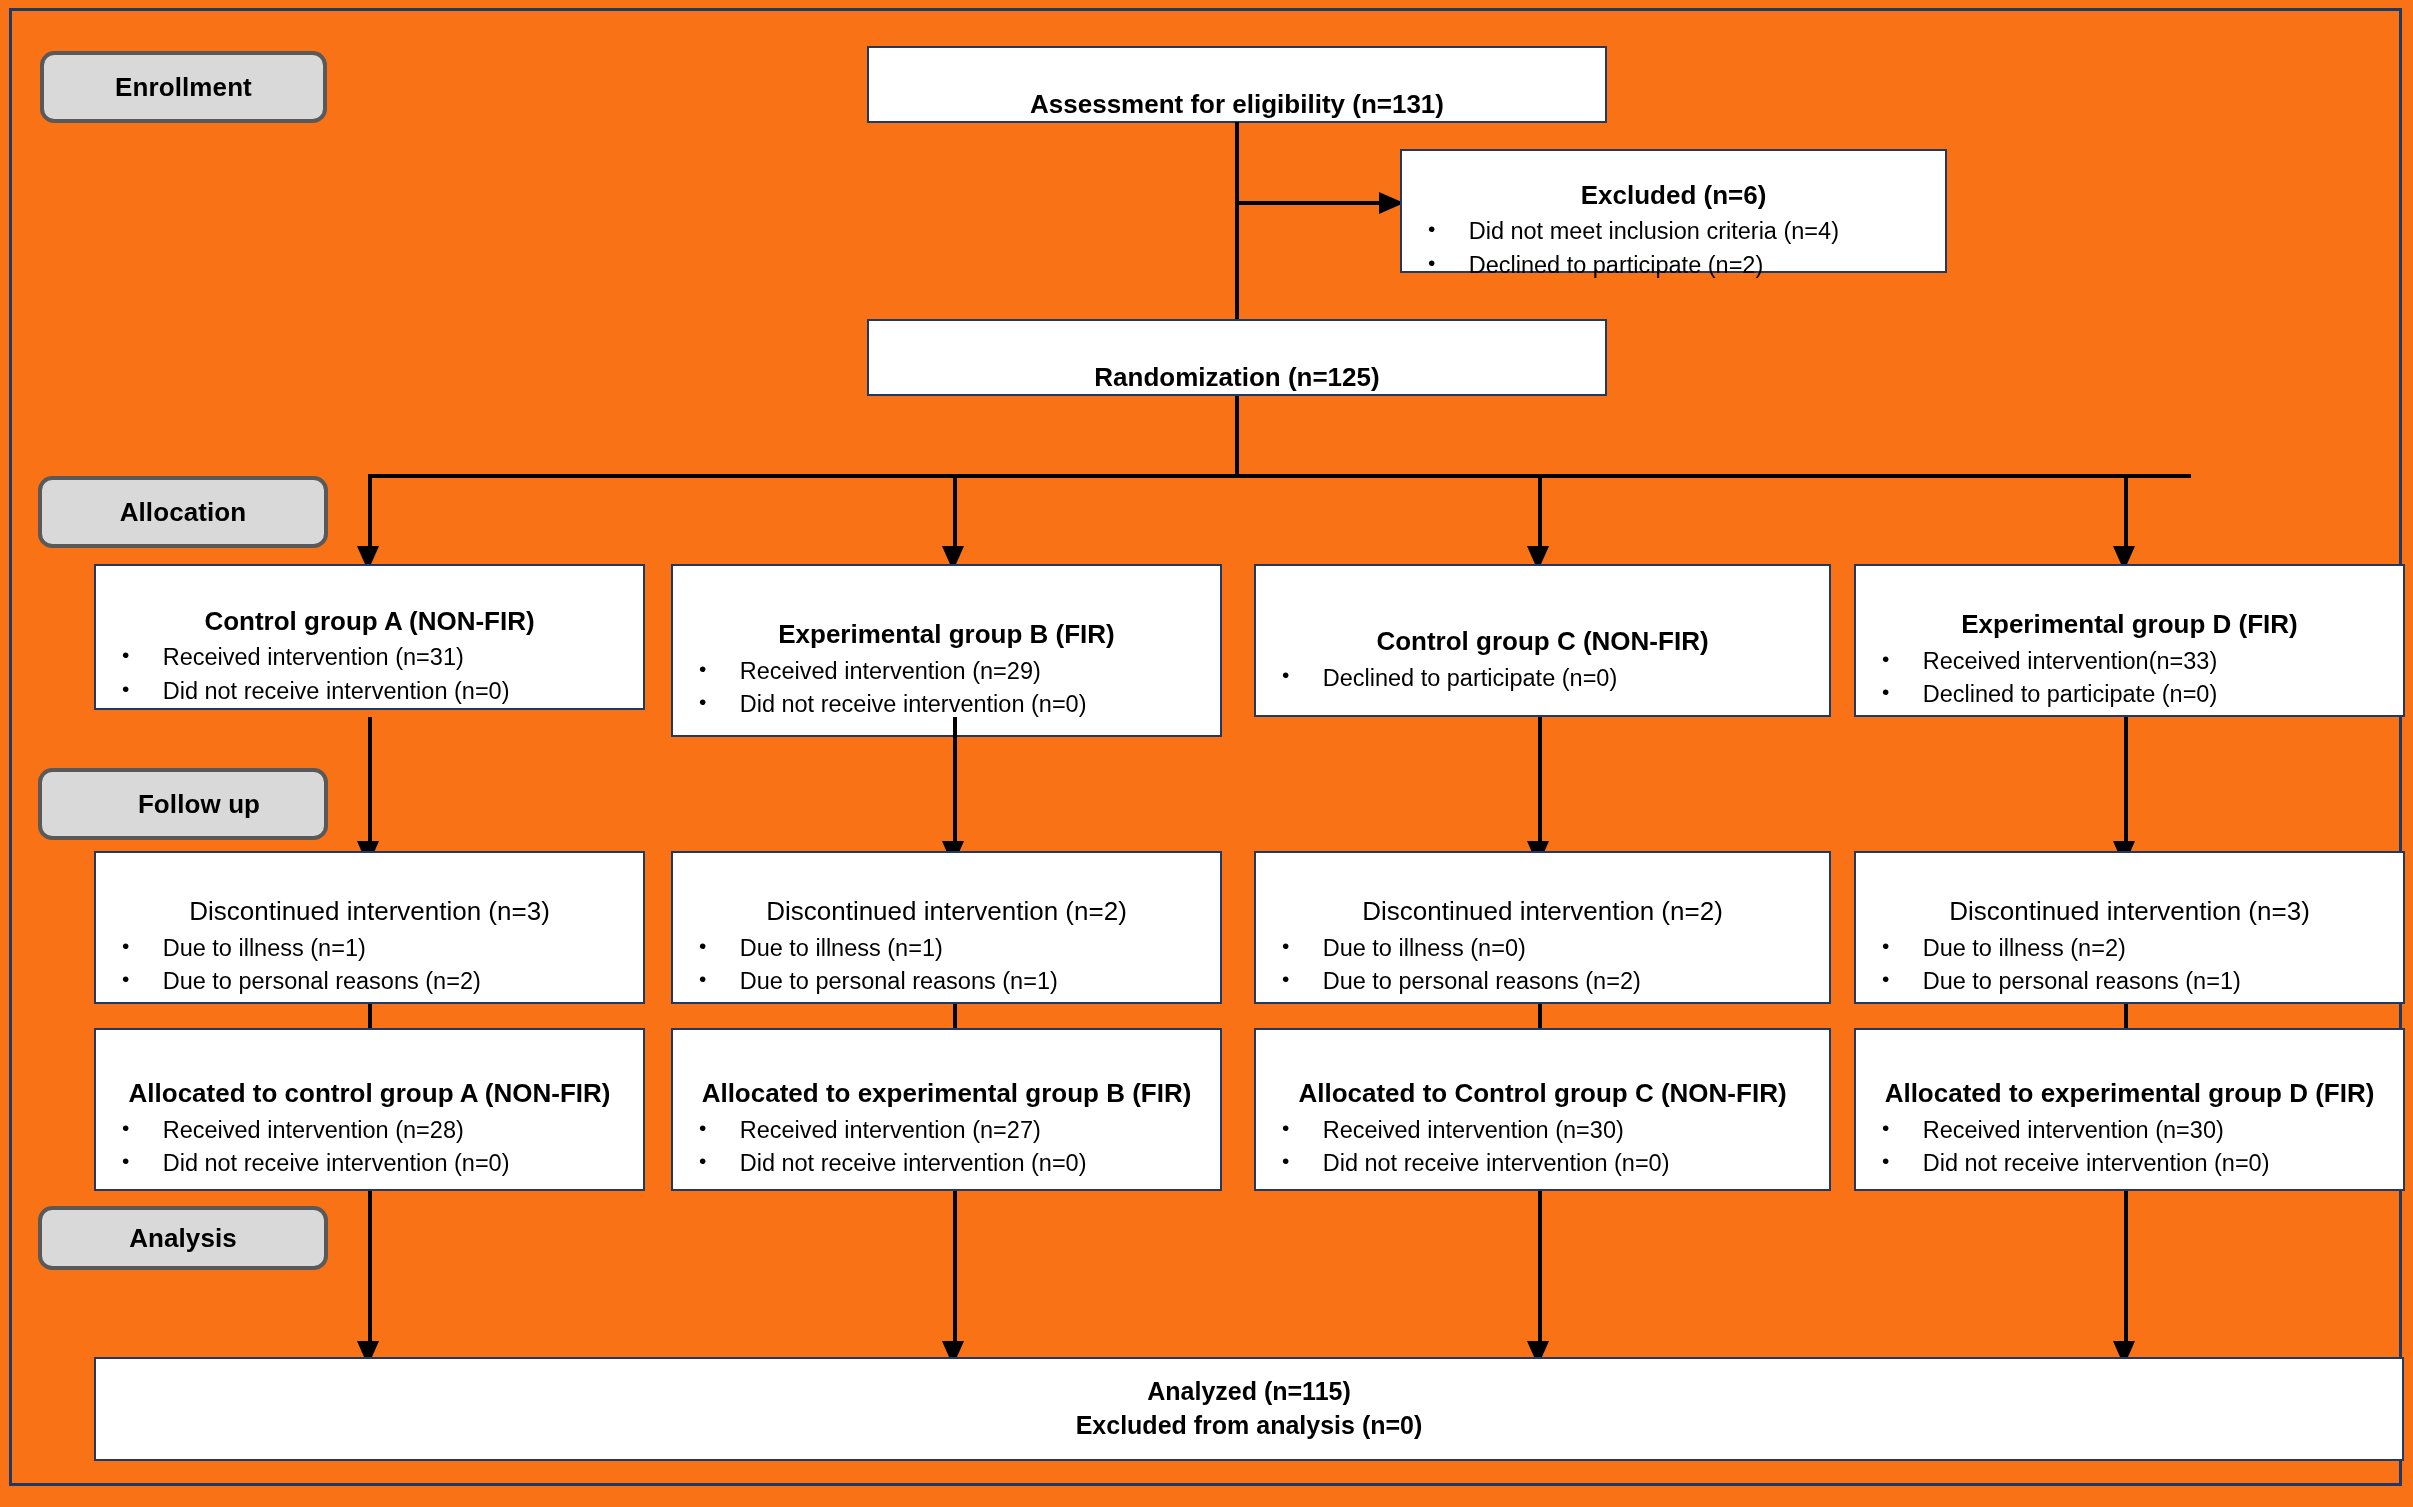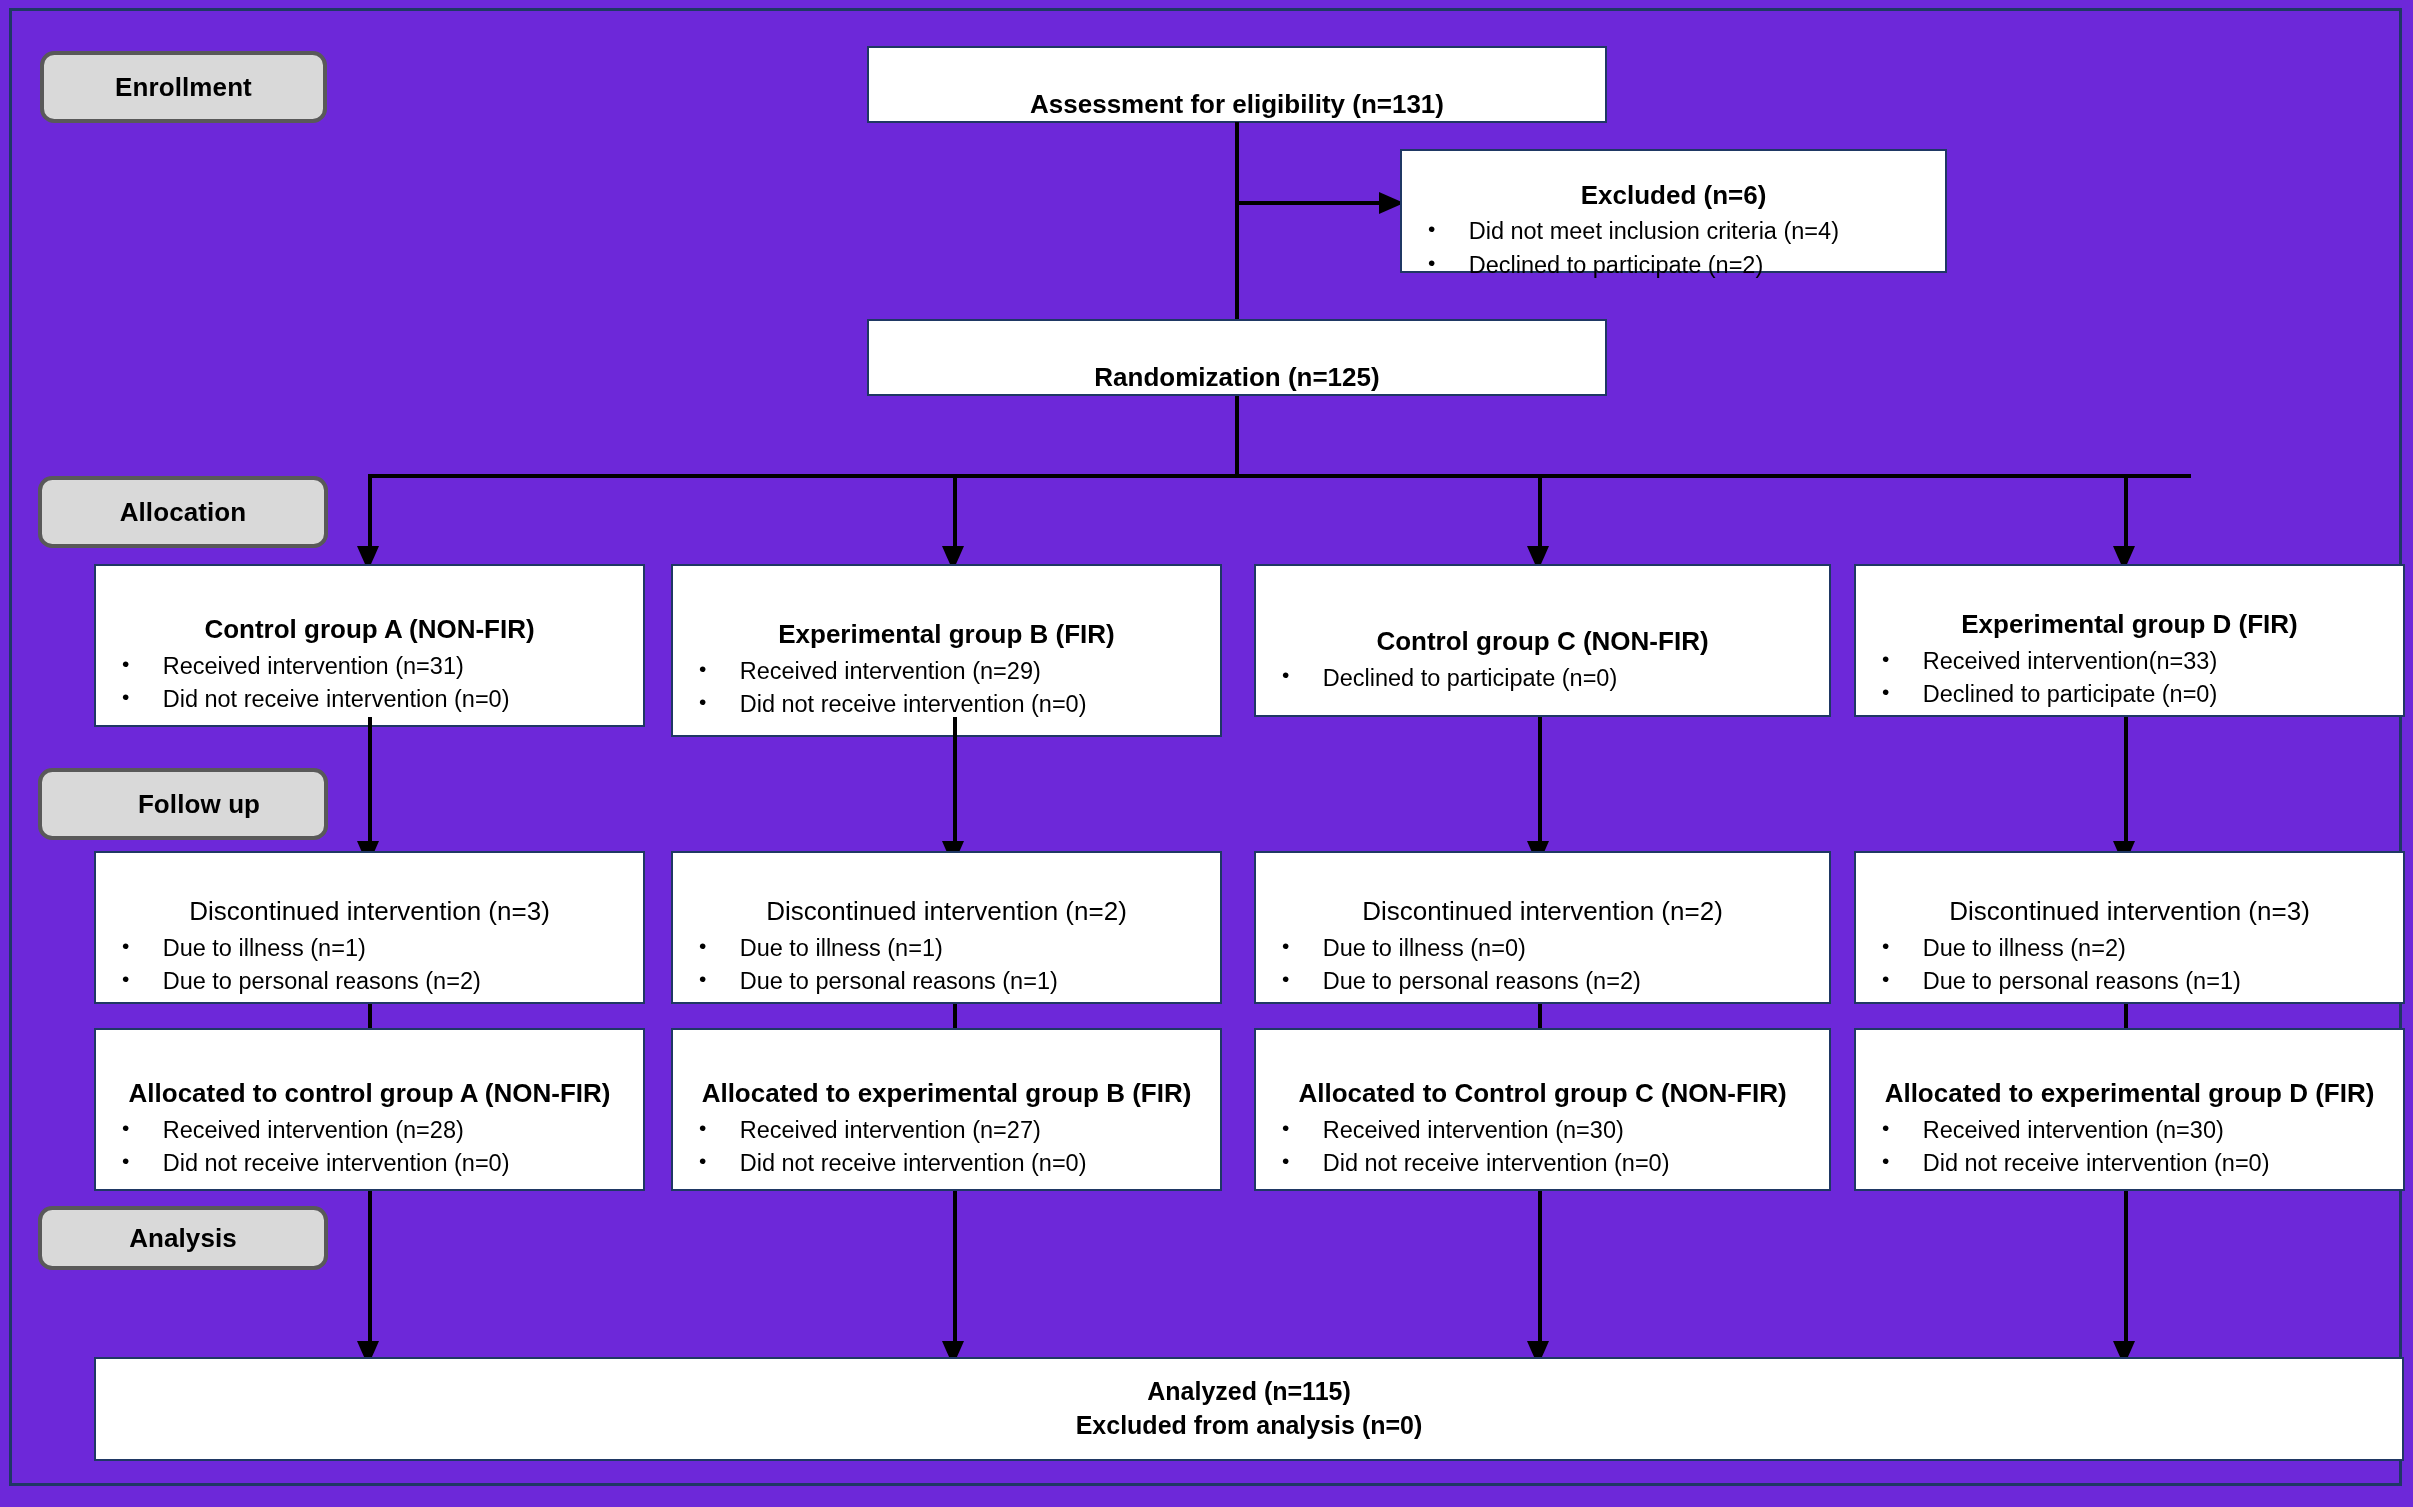--- a/index.html
+++ b/index.html
@@ -4,21 +4,21 @@
 <style>
   html,body{margin:0;padding:0;background:#ffffff;}
   body{
     font-family:"Liberation Sans", sans-serif;
     color:#000000;
   }
   #canvas{
     position:relative;
     width:2413px;
     height:1507px;
-    background:#6d28d9;
+    background:#f97316;
     overflow:hidden;
   }
   
   .outer-frame{
     position:absolute;
     left:9px; top:7.8px;
     width:2393px; height:1478px;
     border:3.3px solid #1f3864;
     box-sizing:border-box;
   }
@@ -164,21 +164,21 @@
 
   <div class="vline" style="left:953px;top:474px;height:72px;"></div>
   <div class="arrow-down" style="left:942px;top:546px;"></div>
 
   <div class="vline" style="left:1538px;top:474px;height:72px;"></div>
   <div class="arrow-down" style="left:1527px;top:546px;"></div>
 
   <div class="vline" style="left:2124px;top:474px;height:72px;"></div>
   <div class="arrow-down" style="left:2113px;top:546px;"></div>
 
-  <div class="fbox" style="left:94px;top:564px;width:551px;height:163px;">
+  <div class="fbox" style="left:94px;top:564px;width:551px;height:146px;">
     <div class="btitle">Control group A (NON-FIR)</div>
     <ul>
       <li>Received intervention (n=31)</li>
       <li>Did not receive intervention (n=0)</li>
     </ul>
   </div>
 
   <div class="fbox" style="left:671px;top:564px;width:551px;height:173px;">
     <div class="btitle">Experimental group B (FIR)</div>
     <ul>

